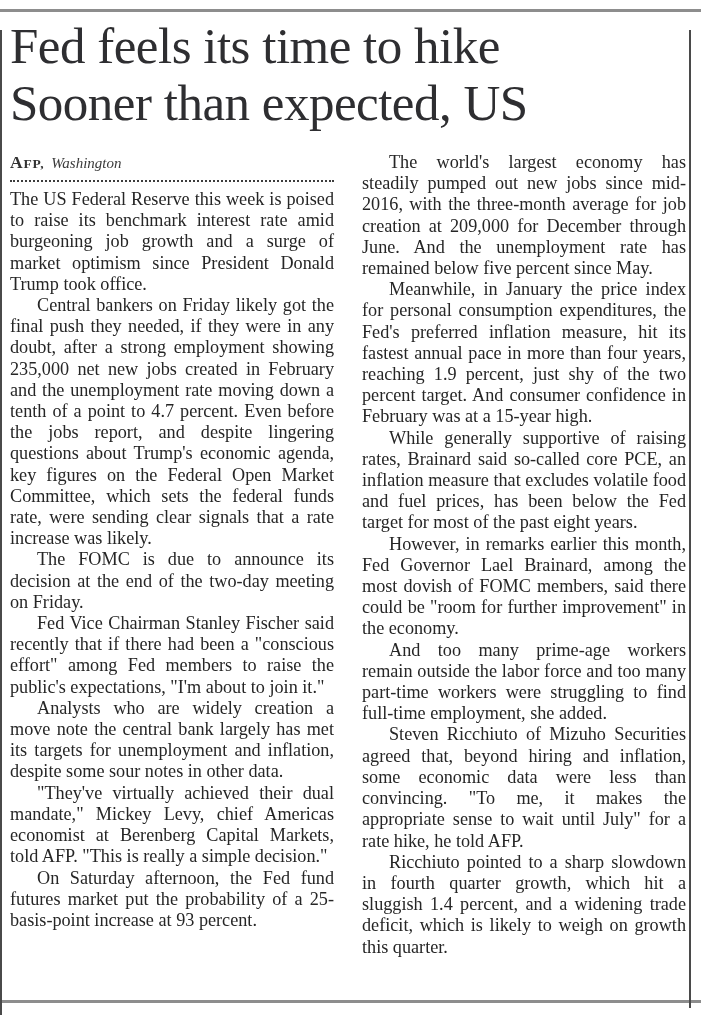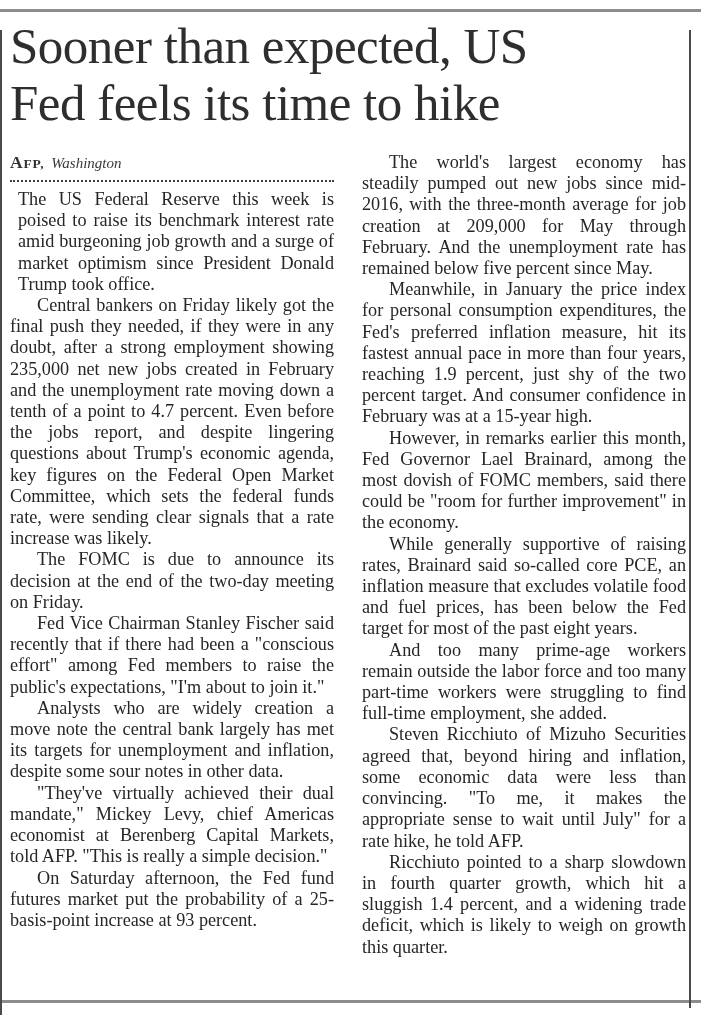--- a/index.html
+++ b/index.html
@@ -42,21 +42,21 @@
     gap: 28px;
   }
   .col {
     width: 330px;
     font-size: 18.2px;
     line-height: 21.2px;
     text-align: justify;
     color: #262626;
   }
   .col p { text-indent: 27px; }
-  .col p.no-indent { text-indent: 0; margin-left: 8px; }
+  .col p.no-indent { text-indent: 0; }
 
   .byline { font-size: 15px; color: #2b2b2b; height: 22px; }
   .agency {
     display: inline-block;
     font-weight: 700;
     font-size: 13.5px;
     letter-spacing: 0.8px;
     color: #333;
   }
   .agency::first-letter { font-size: 17.5px; }
@@ -69,46 +69,46 @@
   }
 </style>
 </head>
 <body>
 
 <div class="page">
 
   <div class="rule-top"></div>
 
   <h1 class="headline">
+    <div>Fed feels its time to hike</div>
     <div>Sooner than expected, US</div>
-    <div>Fed feels its time to hike</div>
   </h1>
 
   <div class="columns">
 
     <div class="col">
       <div class="byline">
         <span class="agency">AFP,</span>
         <span class="location">Washington</span>
       </div>
       <div class="dotted-rule"></div>
       <p class="no-indent">The US Federal Reserve this week is poised to raise its benchmark interest rate amid burgeoning job growth and a surge of market optimism since President Donald Trump took office.</p>
       <p>Central bankers on Friday likely got the final push they needed, if they were in any doubt, after a strong employment showing 235,000 net new jobs created in February and the unemployment rate moving down a tenth of a point to 4.7 percent. Even before the jobs report, and despite lingering questions about Trump's economic agenda, key figures on the Federal Open Market Committee, which sets the federal funds rate, were sending clear signals that a rate increase was likely.</p>
       <p>The FOMC is due to announce its decision at the end of the two-day meeting on Friday.</p>
       <p>Fed Vice Chairman Stanley Fischer said recently that if there had been a "conscious effort" among Fed members to raise the public's expectations, "I'm about to join it."</p>
       <p>Analysts who are widely creation a move note the central bank largely has met its targets for unemployment and inflation, despite some sour notes in other data.</p>
       <p>"They've virtually achieved their dual mandate," Mickey Levy, chief Americas economist at Berenberg Capital Markets, told AFP. "This is really a simple decision."</p>
       <p>On Saturday afternoon, the Fed fund futures market put the probability of a 25-basis-point increase at 93 percent.</p>
     </div>
 
     <div class="col">
-      <p>The world's largest economy has steadily pumped out new jobs since mid-2016, with the three-month average for job creation at 209,000 for May through February. And the unemployment rate has remained below five percent since May.</p>
+      <p>The world's largest economy has steadily pumped out new jobs since mid-2016, with the three-month average for job creation at 209,000 for December through June. And the unemployment rate has remained below five percent since May.</p>
       <p>Meanwhile, in January the price index for personal consumption expenditures, the Fed's preferred inflation measure, hit its fastest annual pace in more than four years, reaching 1.9 percent, just shy of the two percent target. And consumer confidence in February was at a 15-year high.</p>
+      <p>While generally supportive of raising rates, Brainard said so-called core PCE, an inflation measure that excludes volatile food and fuel prices, has been below the Fed target for most of the past eight years.</p>
       <p>However, in remarks earlier this month, Fed Governor Lael Brainard, among the most dovish of FOMC members, said there could be "room for further improvement" in the economy.</p>
-      <p>While generally supportive of raising rates, Brainard said so-called core PCE, an inflation measure that excludes volatile food and fuel prices, has been below the Fed target for most of the past eight years.</p>
       <p>And too many prime-age workers remain outside the labor force and too many part-time workers were struggling to find full-time employment, she added.</p>
       <p>Steven Ricchiuto of Mizuho Securities agreed that, beyond hiring and inflation, some economic data were less than convincing. "To me, it makes the appropriate sense to wait until July" for a rate hike, he told AFP.</p>
       <p>Ricchiuto pointed to a sharp slowdown in fourth quarter growth, which hit a sluggish 1.4 percent, and a widening trade deficit, which is likely to weigh on growth this quarter.</p>
     </div>
 
   </div>
 
   <div class="rule-bottom"></div>
   <div class="rule-left"></div>
   <div class="rule-right"></div>

